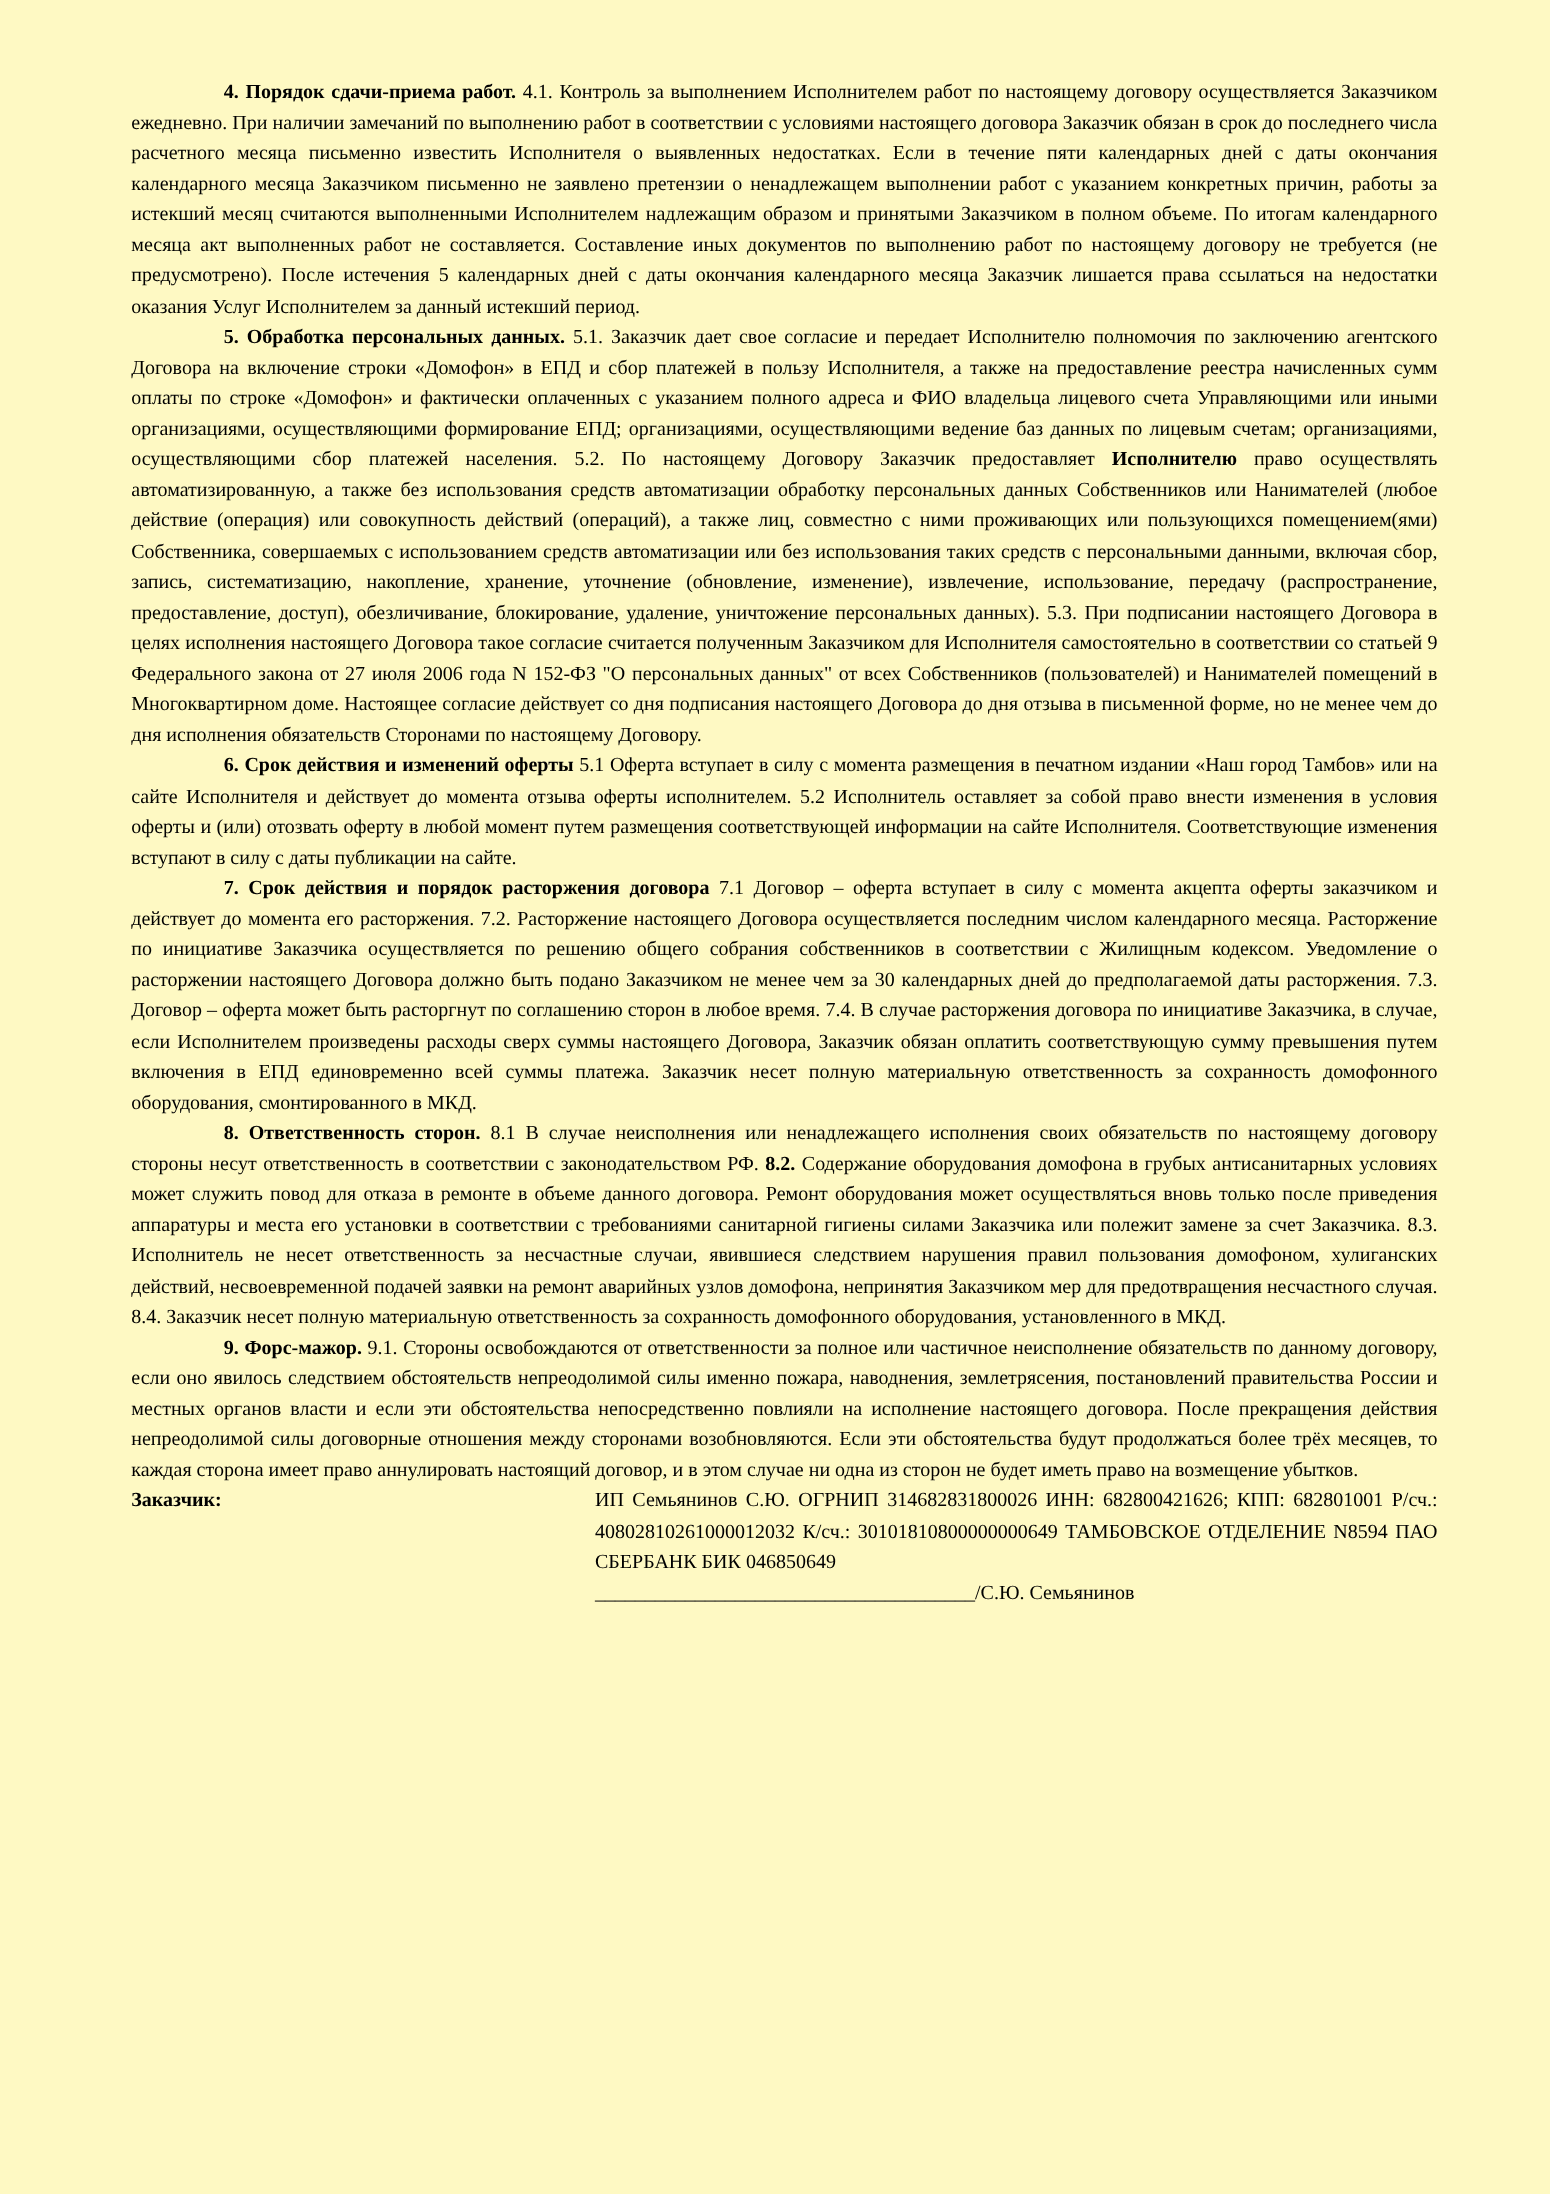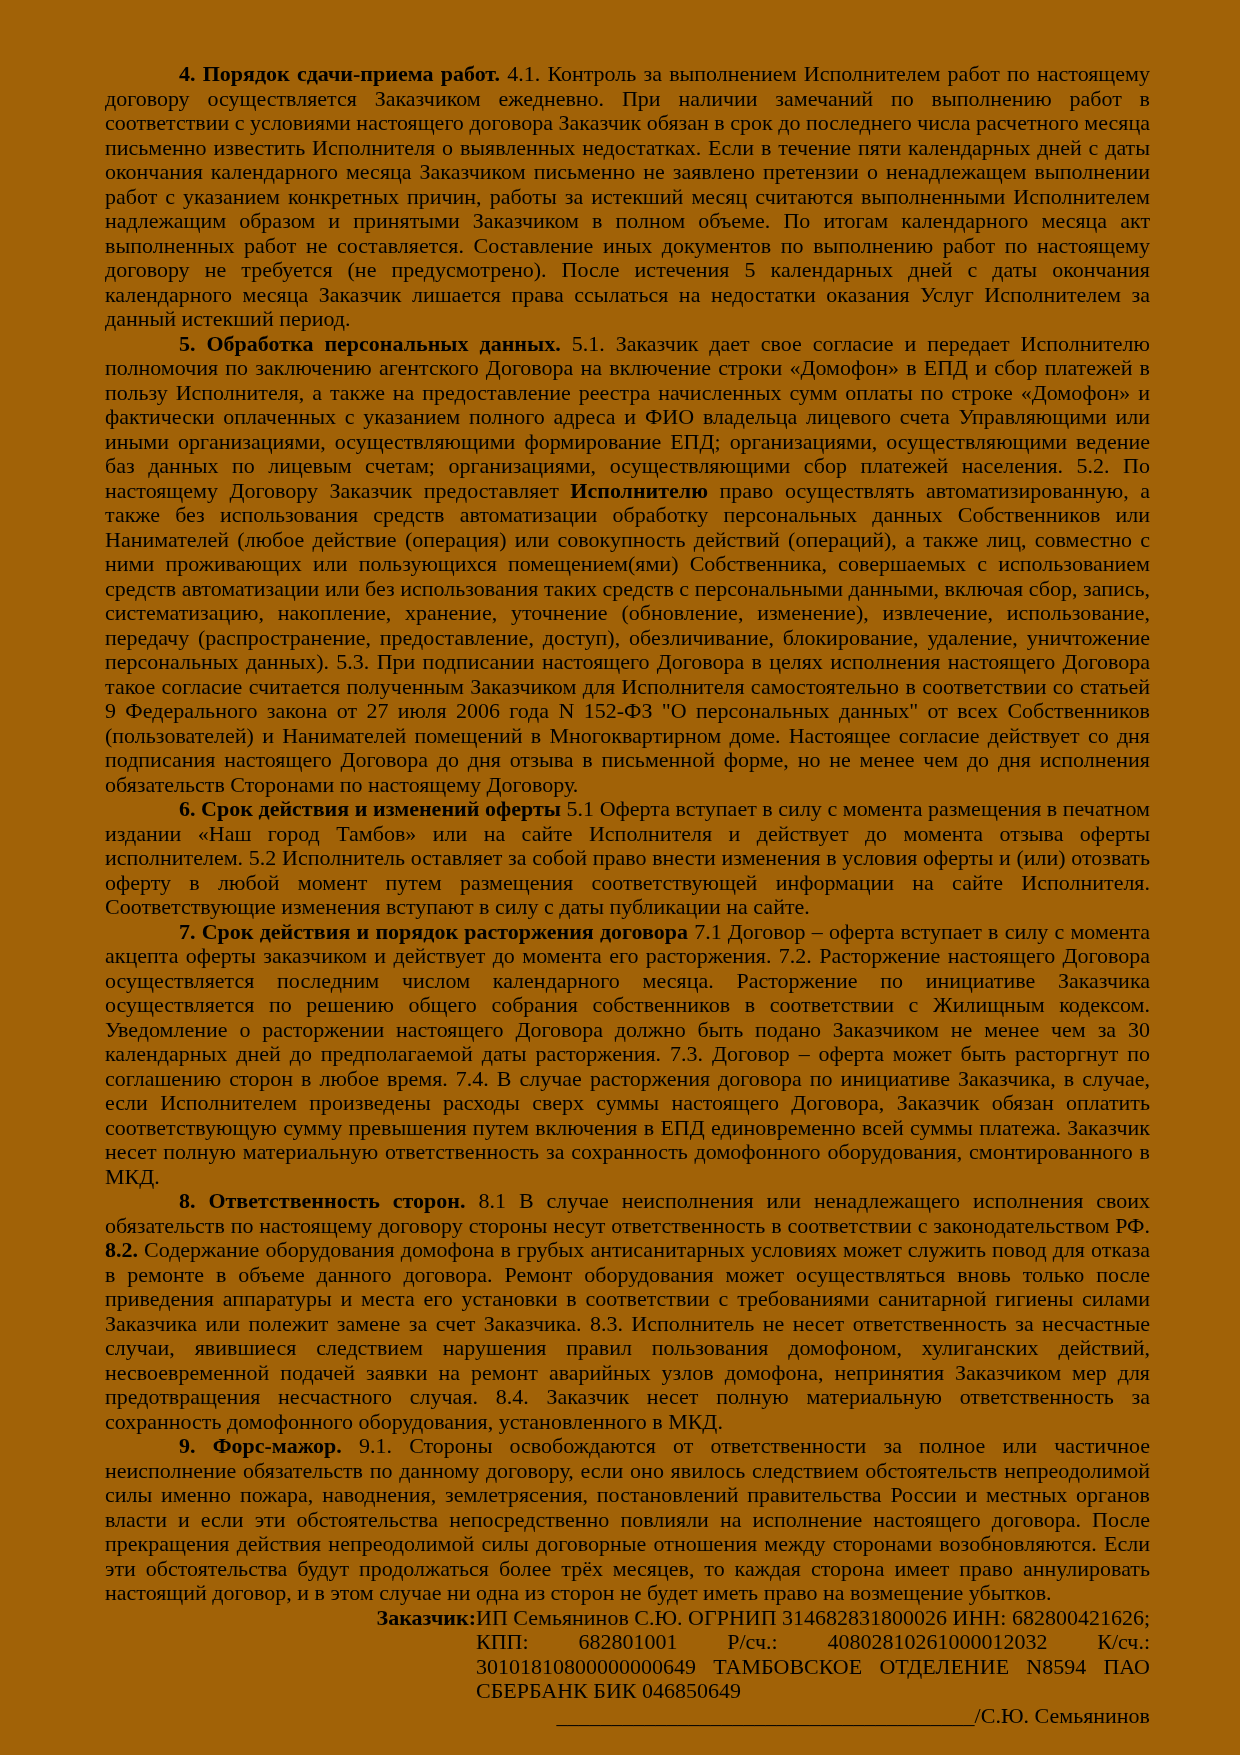--- a/index.html
+++ b/index.html
@@ -4,24 +4,24 @@
 <style>
   html, body {
     margin: 0;
     padding: 0;
     background: #ffffff;
   }
   .page {
     position: relative;
     width: 1240px;
     height: 1755px;
-    background: #a16207;
+    background: #fef9c3;
     color: #000000;
     font-family: "Liberation Serif", "DejaVu Serif", serif;
-    font-size: 22px;
+    font-size: 16px;
     line-height: 24.5px;
     box-sizing: border-box;
     padding: 62px 90px 0 105px;
     overflow: hidden;
   }
   .body-text p.para {
     margin: 0;
     text-align: justify;
     text-indent: 74px;
   }
@@ -33,33 +33,31 @@
   .col-left {
     width: 371px;
     flex: 0 0 371px;
   }
   .col-right {
     flex: 1 1 auto;
     min-width: 0;
   }
   .sig-label {
     font-weight: bold;
-    text-align: right;
   }
   .customer-line {
     margin-top: 34px;
     white-space: nowrap;
     letter-spacing: 0.5px;
   }
   .exec-details {
     text-align: justify;
   }
   .exec-sign-row {
     white-space: nowrap;
-    text-align: right;
   }
 </style>
 </head>
 <body>
 
 <div class="page">
 
   <div class="body-text">
       <p class="para"><span class="b">4. Порядок сдачи-приема работ. </span><span>4.1. Контроль за выполнением Исполнителем работ по настоящему договору осуществляется Заказчиком ежедневно. При наличии замечаний по выполнению работ в соответствии с условиями настоящего договора Заказчик обязан в срок до последнего числа расчетного месяца письменно известить Исполнителя о выявленных недостатках. Если в течение пяти календарных дней с даты окончания календарного месяца Заказчиком письменно не заявлено претензии о ненадлежащем выполнении работ с указанием конкретных причин, работы за истекший месяц считаются выполненными Исполнителем надлежащим образом и принятыми Заказчиком в полном объеме. По итогам календарного месяца акт выполненных работ не составляется. Составление иных документов по выполнению работ по настоящему договору не требуется (не предусмотрено). После истечения 5 календарных дней с даты окончания календарного месяца Заказчик лишается права ссылаться на недостатки оказания Услуг Исполнителем за данный истекший период.</span></p>
       <p class="para"><span class="b">5. Обработка персональных данных. </span><span>5.1. Заказчик дает свое согласие и передает Исполнителю полномочия по заключению агентского Договора на включение строки «Домофон» в ЕПД и сбор платежей в пользу Исполнителя, а также на предоставление реестра начисленных сумм оплаты по строке «Домофон» и фактически оплаченных с указанием полного адреса и ФИО владельца лицевого счета Управляющими или иными организациями, осуществляющими формирование ЕПД; организациями, осуществляющими ведение баз данных по лицевым счетам; организациями, осуществляющими сбор платежей населения. 5.2. По настоящему Договору Заказчик предоставляет </span><span class="b">Исполнителю</span><span> право осуществлять автоматизированную, а также без использования средств автоматизации обработку персональных данных Собственников или Нанимателей (любое действие (операция) или совокупность действий (операций), а также лиц, совместно с ними проживающих или пользующихся помещением(ями) Собственника, совершаемых с использованием средств автоматизации или без использования таких средств с персональными данными, включая сбор, запись, систематизацию, накопление, хранение, уточнение (обновление, изменение), извлечение, использование, передачу (распространение, предоставление, доступ), обезличивание, блокирование, удаление, уничтожение персональных данных). 5.3. При подписании настоящего Договора в целях исполнения настоящего Договора такое согласие считается полученным Заказчиком для Исполнителя самостоятельно в соответствии со статьей 9 Федерального закона от 27 июля 2006 года N 152-ФЗ "О персональных данных" от всех Собственников (пользователей) и Нанимателей помещений в Многоквартирном доме. Настоящее согласие действует со дня подписания настоящего Договора до дня отзыва в письменной форме, но не менее чем до дня исполнения обязательств Сторонами по настоящему Договору.</span></p>

